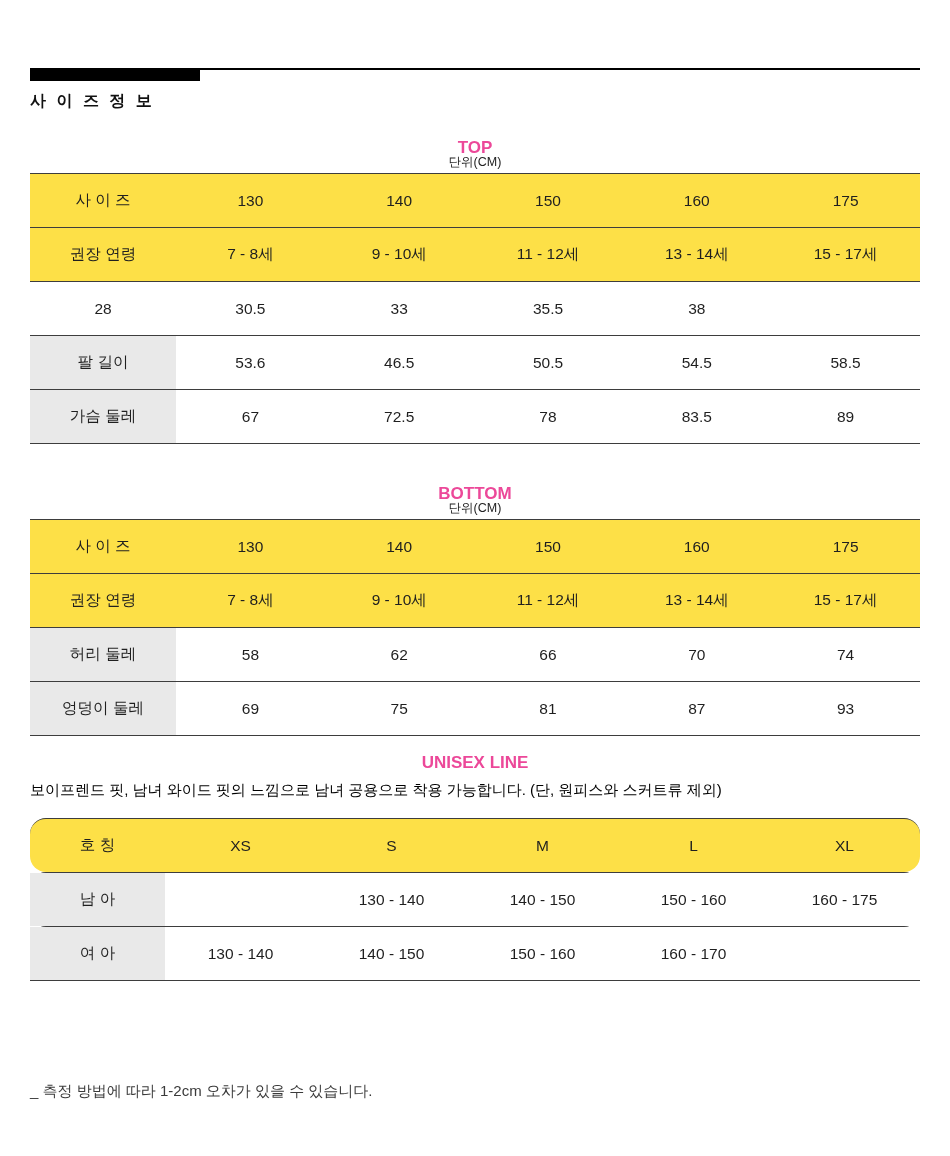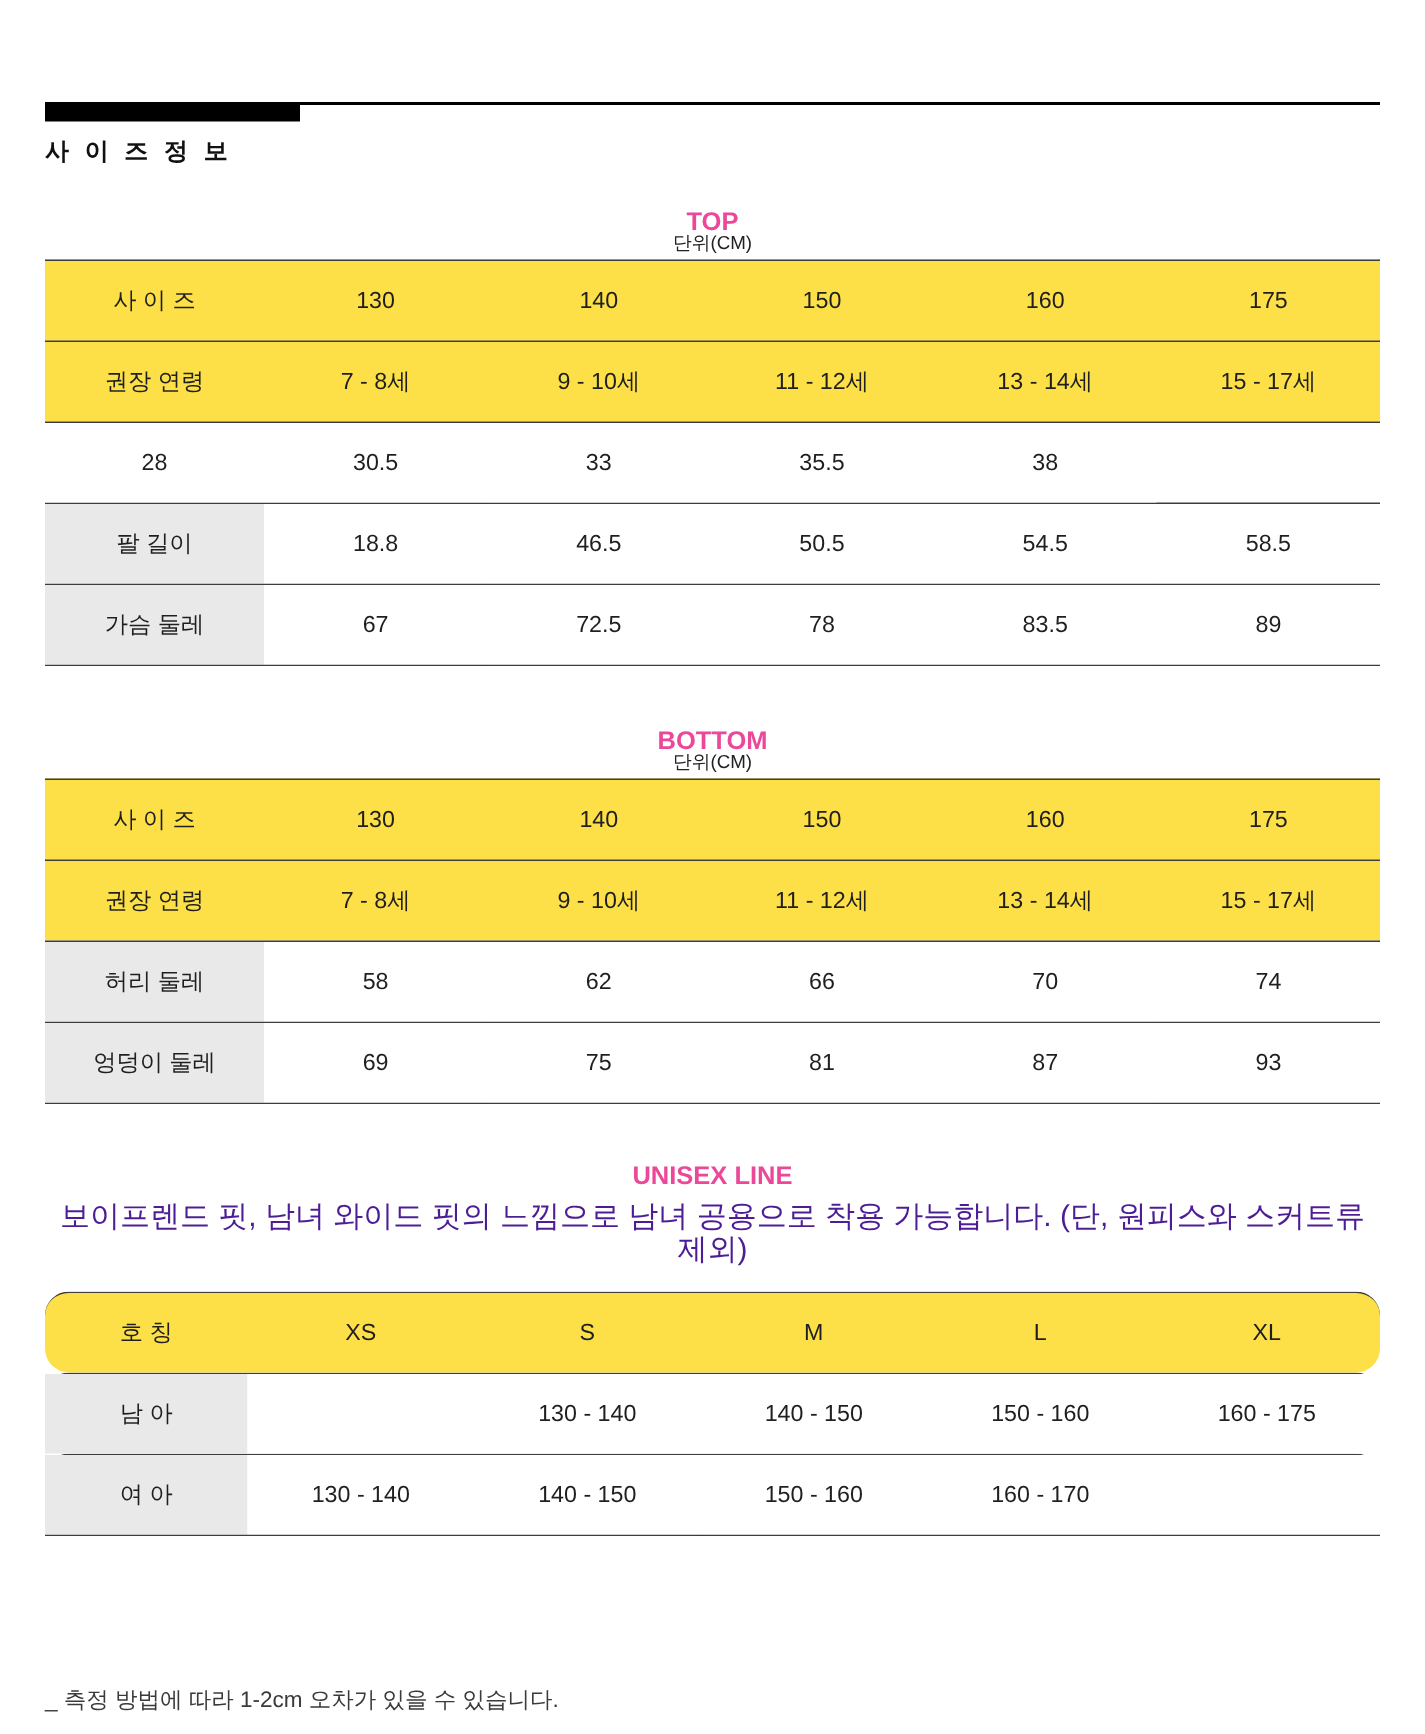--- a/index.html
+++ b/index.html
@@ -36,38 +36,38 @@
 
   .sec-title {
     text-align: center;
     font-size: 17px;
     font-weight: 700;
     line-height: 20px;
     color: #ec4899;
   }
   .sec-title.t-top    { margin-top: 26px; }
   .sec-title.t-bottom { margin-top: 40px; }
-  .sec-title.t-unisex { margin-top: 38px; }
+  .sec-title.t-unisex { margin-top: 17px; }
 
   .unit {
     text-align: center;
     font-size: 12.5px;
     line-height: 15px;
     margin-top: -3px;
     margin-bottom: 3px;
     color: #222;
   }
 
   .sub-note {
-    text-align: center;
-    font-size: 20px;
+    text-align: left;
+    font-size: 15px;
     line-height: 22px;
     margin-top: 6px;
     margin-bottom: 17px;
-    color: #4c1d95;
+    color: #000000;
   }
 
   .size-table { border-bottom: 1.5px solid #3d3d3d; }
   .row {
     display: grid;
     grid-template-columns: 146px repeat(5, 1fr);
     height: 54px;
     border-top: 1.5px solid #3d3d3d;
     font-size: 15.5px;
   }
@@ -125,21 +125,21 @@
       </div>
       <div class="row data">
         <div class="cell">28</div>
         <div class="cell">30.5</div>
         <div class="cell">33</div>
         <div class="cell">35.5</div>
         <div class="cell">38</div>
       </div>
       <div class="row data">
         <div class="cell label">팔 길이</div>
-        <div class="cell">18.8</div>
+        <div class="cell">53.6</div>
         <div class="cell">46.5</div>
         <div class="cell">50.5</div>
         <div class="cell">54.5</div>
         <div class="cell">58.5</div>
       </div>
       <div class="row data">
         <div class="cell label">가슴 둘레</div>
         <div class="cell">67</div>
         <div class="cell">72.5</div>
         <div class="cell">78</div>

